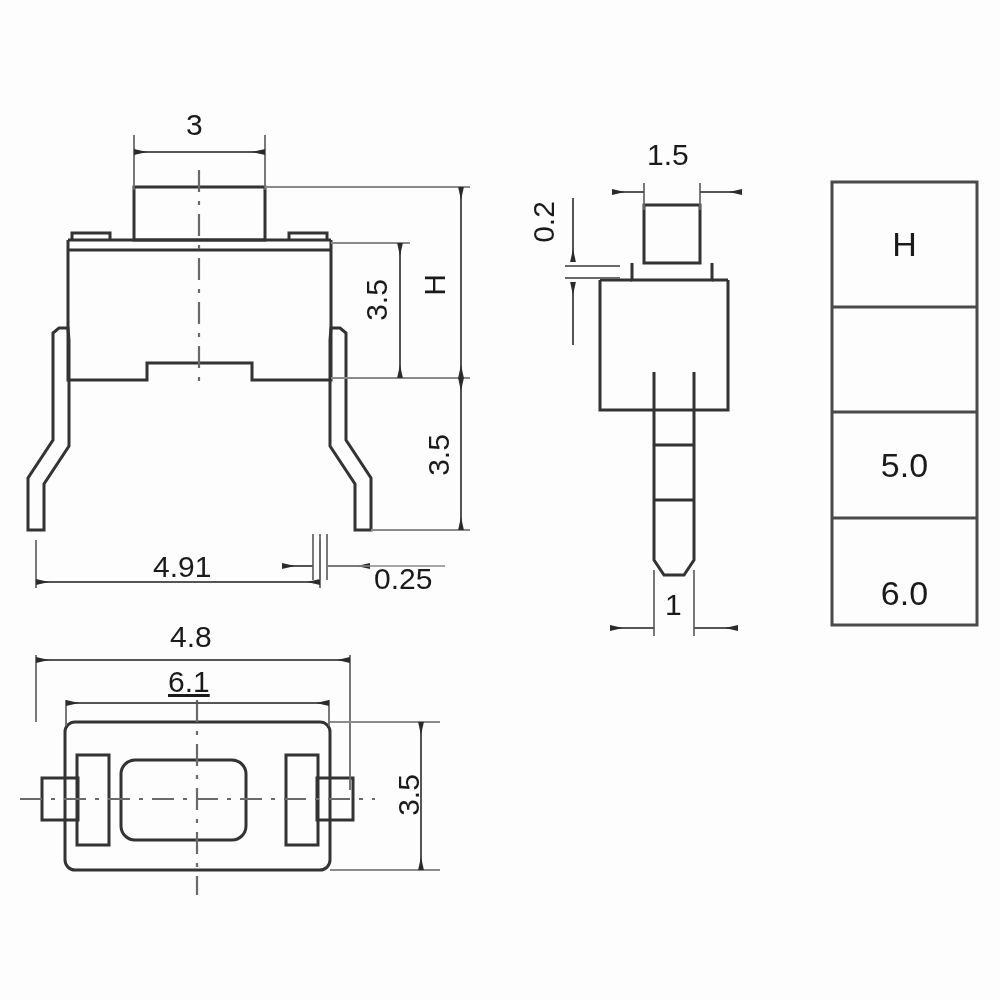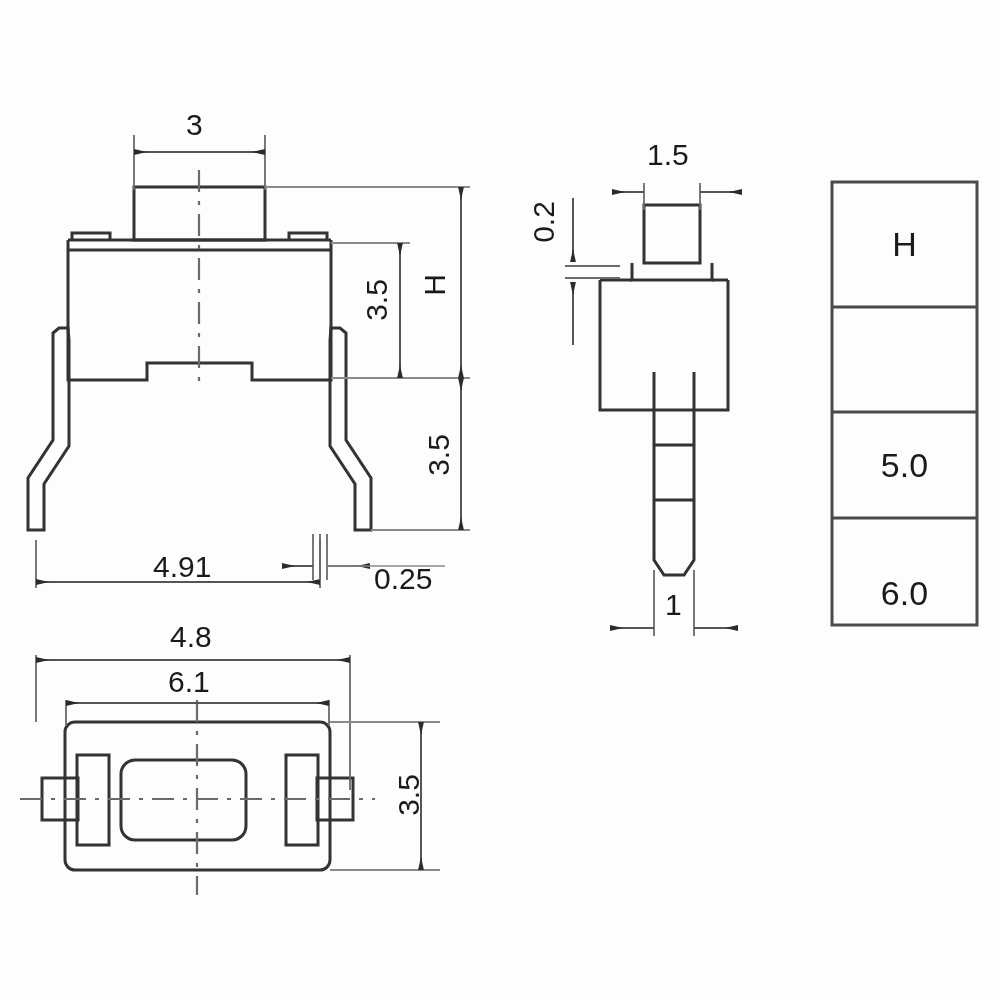--- a/index.html
+++ b/index.html
@@ -224,21 +224,21 @@
   <div class="dim-label" style="left:374px; top:564px;">0.25</div>
 
   <div class="dim-label" style="left:647px; top:140px;text-align:center;">1.5</div>
 
   <div class="dim-label vert" style="left:523px; top:207px; transform:rotate(-90deg);">0.2</div>
 
   <div class="dim-label" style="left:665px; top:590px;">1</div>
 
   <div class="dim-label" style="left:170px; top:622px;">4.8</div>
 
-  <div class="dim-label" style="left:168px; top:667px;">6.1</div>
+  <div class="dim-label" style="left:168px; top:667px;text-decoration:underline;">6.1</div>
 
   <div class="dim-label vert" style="left:388px; top:780px; transform:rotate(-90deg);">3.5</div>
 
   <div class="tbl-cell" style="left:832px; top:182px; width:145px; height:125px;">H</div>
 
 
   <div class="tbl-cell" style="left:832px; top:412px; width:145px; height:106px;">5.0</div>
 
   <div class="tbl-cell" style="left:832px; top:540px; width:145px; height:107px;">6.0</div>
 

